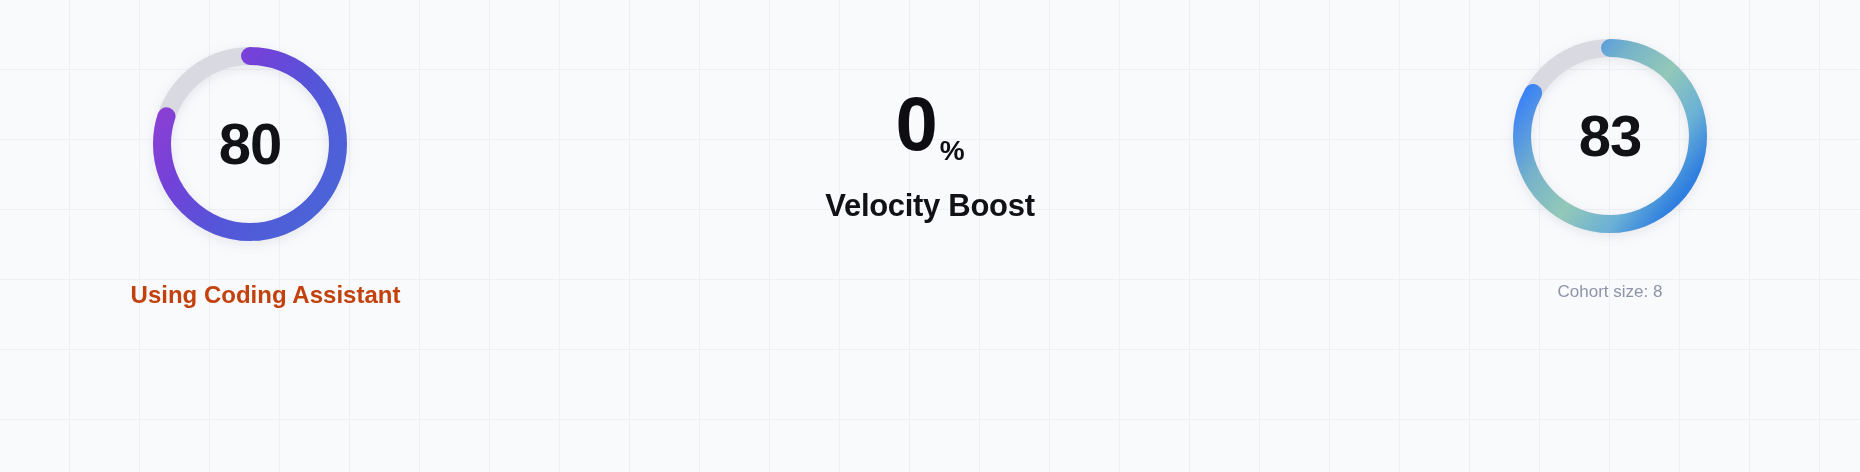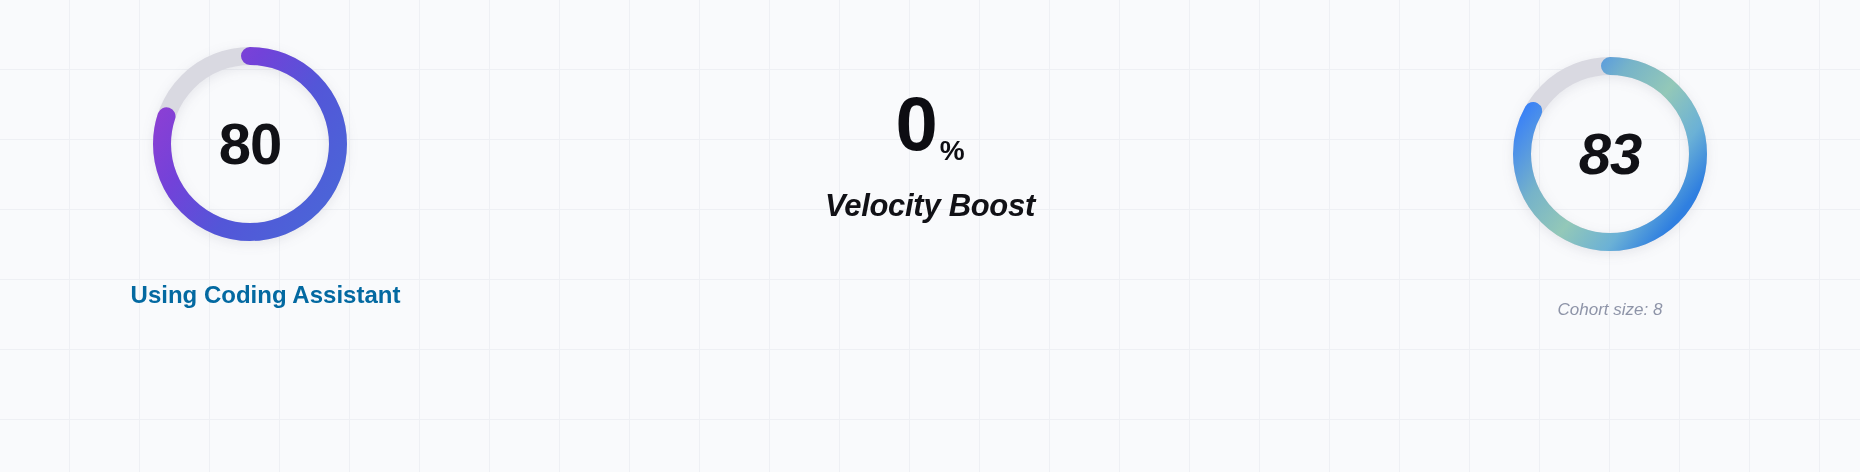--- a/index.html
+++ b/index.html
@@ -16,56 +16,56 @@
   }
   .board {
     width:1860px; height:364px;
     display:flex; flex-direction:row;
     align-items:flex-start; justify-content:space-between;
   }
   .panel {
     display:flex; flex-direction:column; align-items:center;
   }
   .panel-left  { width:500px; padding-top:38px; }
-  .panel-right { width:500px; padding-top:48px;font-style:italic; }
+  .panel-right { width:500px; padding-top:30px; }
   .panel-center{ width:640px; padding-top:86px; }
 
   .gauge { position:relative; width:212px; height:212px; }
   .gauge svg { display:block; width:212px; height:212px;
     filter:drop-shadow(0 3px 6px rgba(60,60,90,0.10)); }
   .gauge .value {
     position:absolute; inset:0;
     display:flex; align-items:center; justify-content:center;
     font-size:58px; font-weight:bold; color:#111116;
     letter-spacing:-1px; line-height:1;
   }
   .gauge-caption { margin-top:30px; text-align:center; }
   .gauge-title {
-    font-size:24px; font-weight:bold; color:#0369a1; line-height:1.25;
+    font-size:24px; font-weight:bold; color:#c2410c; line-height:1.25;
     white-space:nowrap;
     margin-left:31px;
   }
   .gauge-sub {
     margin-top:9px; font-size:17px; color:#8e94a8; line-height:1.3;
   }
 
   .delta-row {
     display:flex; align-items:baseline; justify-content:center;
     line-height:1;
   }
   .delta-value {
     font-size:76px; font-weight:bold; color:#0d0d12; letter-spacing:-2px;
   }
   .delta-unit {
     font-size:28px; font-weight:bold; color:#0d0d12; margin-left:4px;
     position:relative; top:10px;
   }
   .delta-title {
     margin-top:26px; font-size:31px; font-weight:bold; color:#111116;
-    text-align:center; letter-spacing:-0.3px;font-style:italic;
+    text-align:center; letter-spacing:-0.3px;
   }
   .delta-desc {
     margin-top:20px; font-size:17px; color:#707892; text-align:center;
     line-height:1.58; max-width:470px;
   }
 </style>
 </head>
 <body>
 
 <div class="board">

